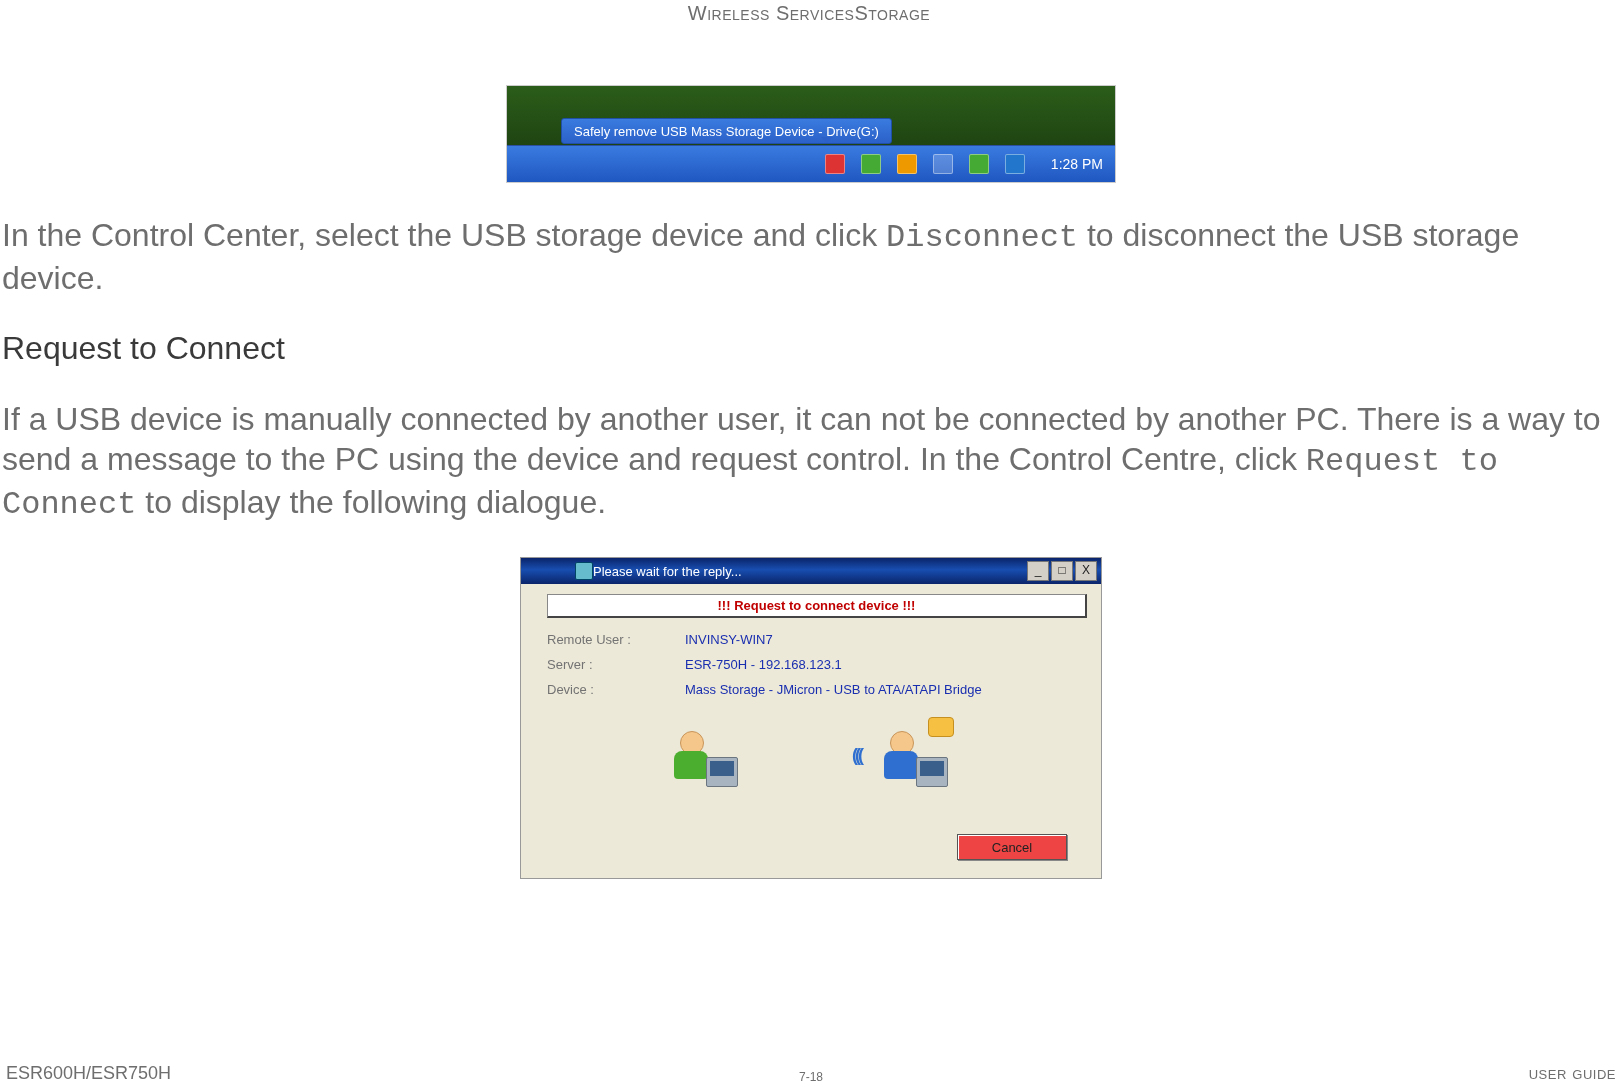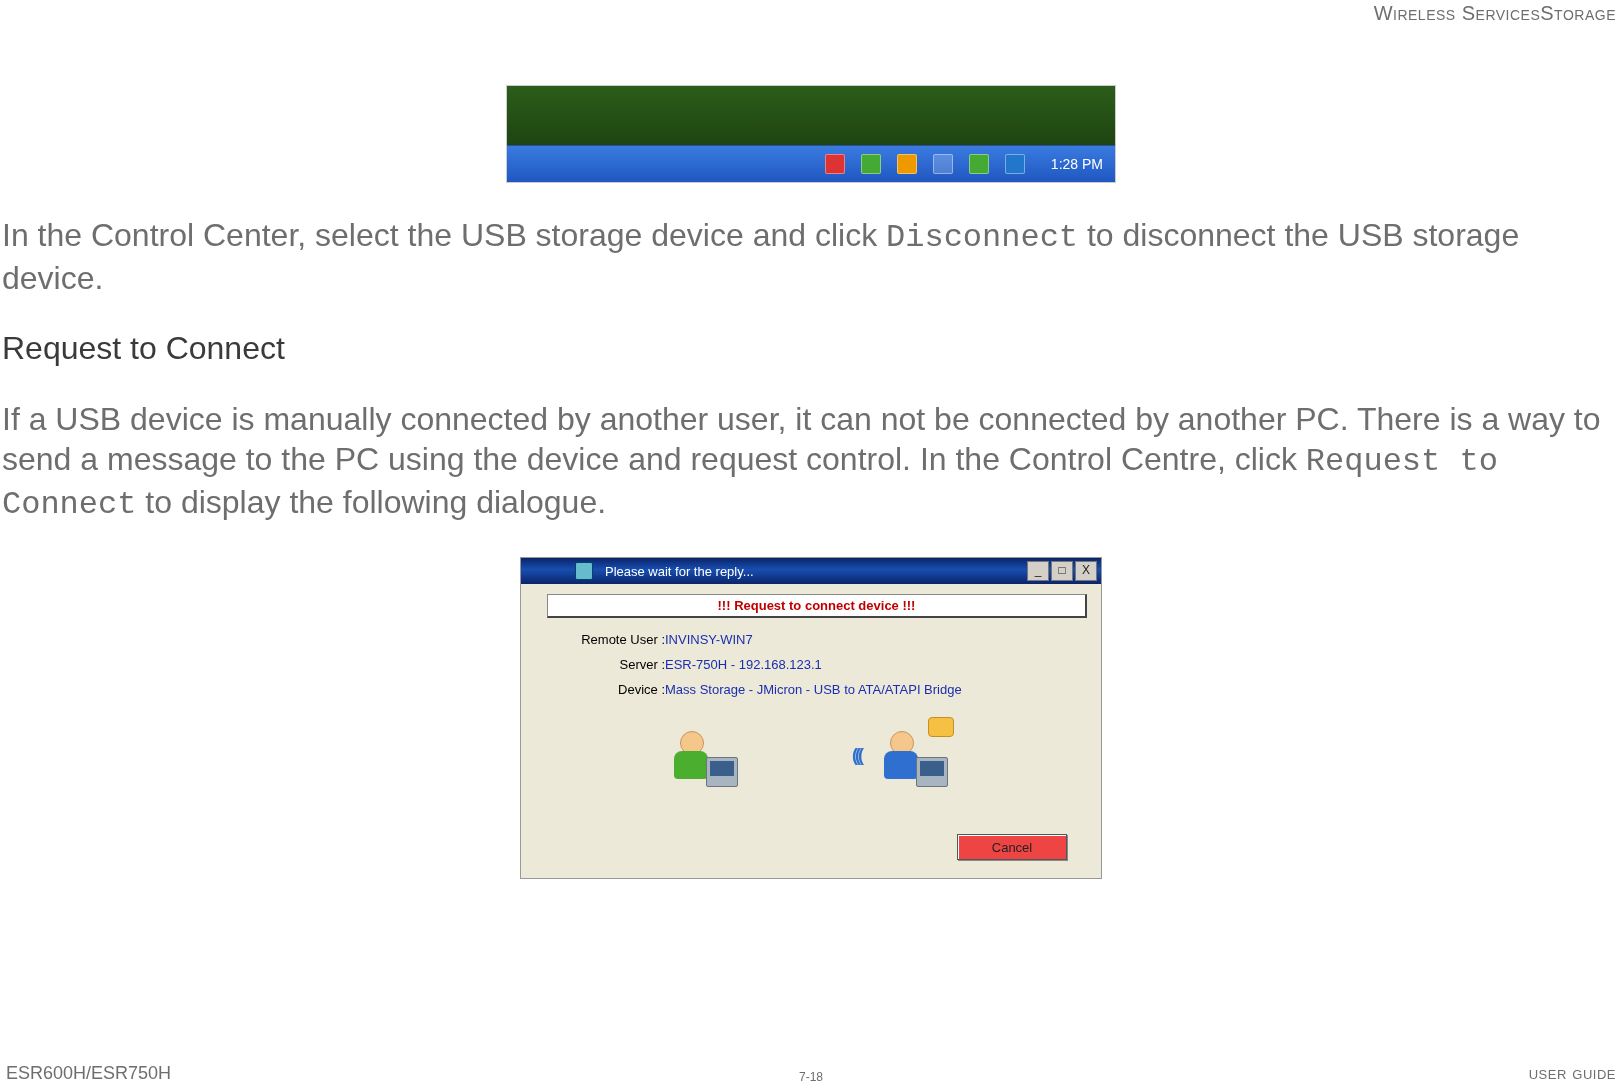--- a/index.html
+++ b/index.html
@@ -8,21 +8,21 @@
     font-family: Arial, Helvetica, sans-serif;
     background: #fff;
     color: #6e6e6e;
     width: 1622px;
     height: 1092px;
     position: relative;
     overflow: hidden;
   }
   .header {
     display: flex;
-    justify-content: flex-end;
+    justify-content: center;
     font-variant: small-caps;
     letter-spacing: 0.5px;
     font-size: 20px;
     color: #6e6e6e;
     padding: 2px 6px 0 2px;
   }
   .content {
     padding: 0 2px;
   }
   .fig1 {
@@ -115,21 +115,21 @@
     display: flex;
     align-items: center;
     justify-content: space-between;
     padding: 0 4px 0 6px;
     font-family: Tahoma, Arial, sans-serif;
     font-size: 13px;
   }
   .fig2 .titlebar .tleft {
     display: flex;
     align-items: center;
-    gap: 12px;
+    gap: 0;
     padding-left: 48px;
   }
   .fig2 .titlebar .tleft .ticon {
     width: 16px; height: 16px;
     background: #6bc; border: 1px solid #046;
     border-radius: 2px;
   }
   .fig2 .winbtns { display: flex; gap: 2px; }
   .fig2 .winbtns .wbtn {
     width: 20px; height: 18px;
@@ -154,23 +154,22 @@
   .fig2 .rows {
     margin: 0 26px;
   }
   .fig2 .row {
     display: flex;
     margin-bottom: 10px;
     font-family: Tahoma, Arial, sans-serif;
   }
   .fig2 .row .lbl {
     width: 118px;
-    text-align: right;
-    color: #000000;
-    padding-right: 0;
+    color: #737373;
+    padding-right: 20px;
   }
   .fig2 .row .val {
     color: #1a2fb0;
   }
   .fig2 .avatars {
     display: flex;
     justify-content: space-around;
     align-items: flex-end;
     margin: 8px 80px 0 80px;
     height: 80px;
@@ -262,20 +261,23 @@
 <body>
 
 <div class="header">
   <span>Wireless Services</span>
   <span>Storage</span>
 </div>
 
 <div class="content">
 
   <div class="fig1">
+    <div class="balloon">
+      <span>Safely remove USB Mass Storage Device - Drive(G:)</span>
+    </div>
     <div class="taskbar">
       <span class="tray-icon red"></span>
       <span class="tray-icon green"></span>
       <span class="tray-icon orange"></span>
       <span class="tray-icon"></span>
       <span class="tray-icon green"></span>
       <span class="tray-icon blue"></span>
       <span class="clock">1:28 PM</span>
     </div>
   </div>

